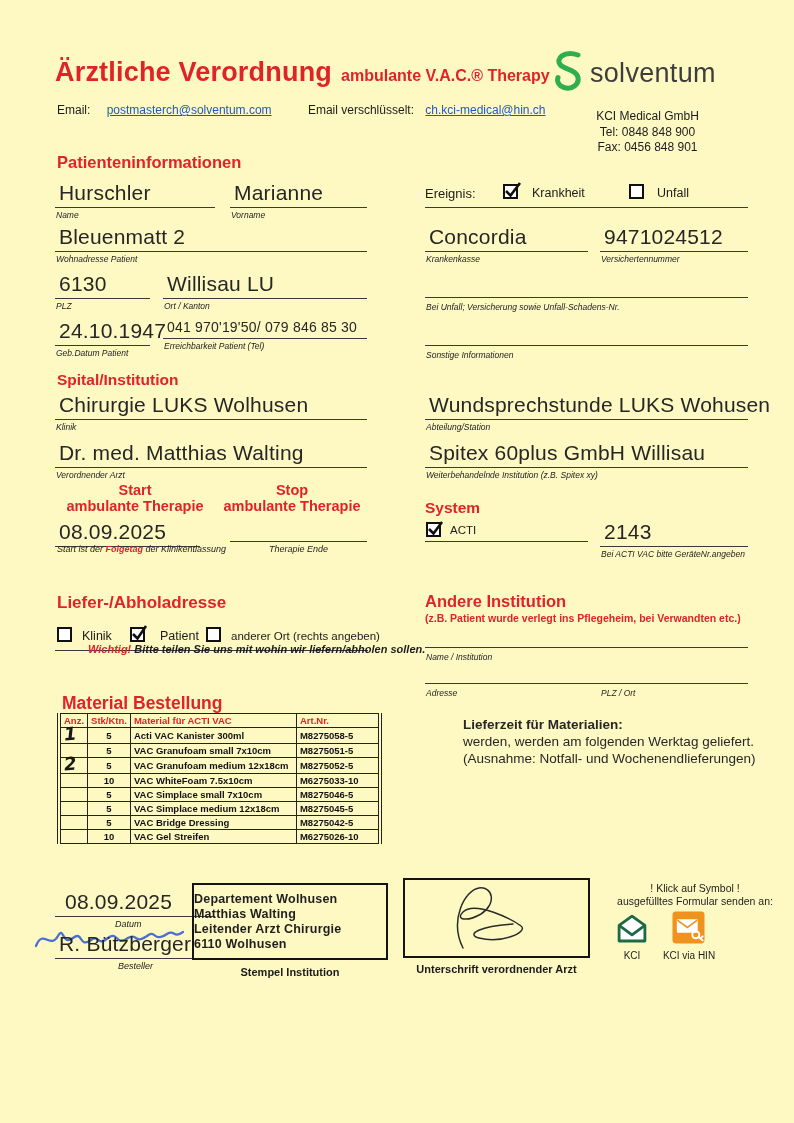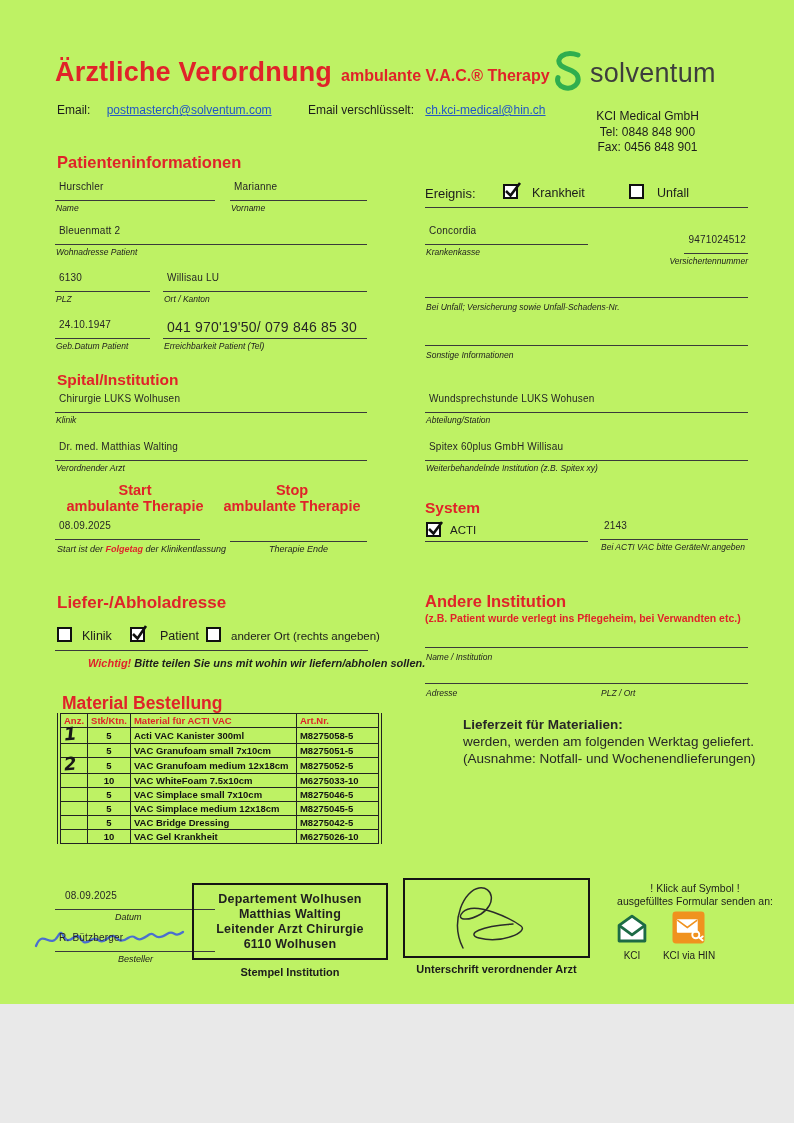--- a/index.html
+++ b/index.html
@@ -1,30 +1,30 @@
 <!DOCTYPE html>
 <html><head>
 <meta charset="utf-8">
 <style>
   * { margin:0; padding:0; box-sizing:border-box; }
   html,body { background:#e9e9e9; }
   .page {
-    position:relative; width:794px; height:1004px; margin:0 auto;
-    background:#bef264; font-family:"Liberation Sans", sans-serif; color:#2a2a2a;
+    position:relative; width:794px; height:1123px; margin:0 auto;
+    background:#fef9c3; font-family:"Liberation Sans", sans-serif; color:#2a2a2a;
     overflow:hidden;
   }
   .abs { position:absolute; }
   .red { color:#e02329; }
   .b { font-weight:bold; }
   .i { font-style:italic; }
   
   .h-main { font-size:16.5px; font-weight:bold; color:#e02329; }
   
   .field { position:absolute; display:flex; flex-direction:column; }
-  .field .val { font-size:10px; color:#262626; padding:0 2px 2px 4px; border-bottom:1.5px solid #3a3a3a; white-space:nowrap; letter-spacing:.2px; min-height:20px; }
+  .field .val { font-size:21px; color:#262626; padding:0 2px 2px 4px; border-bottom:1.5px solid #3a3a3a; white-space:nowrap; letter-spacing:.2px; min-height:20px; }
   .field .lbl, .lbl { font-size:8.5px; font-style:italic; color:#1d1d1d; padding:2px 0 0 1px; white-space:nowrap; }
   .line { position:absolute; border-top:1.4px solid #3a3a3a; }
   
   .cb { position:absolute; width:15px; height:15px; border:2.4px solid #101010; background:#fff; }
   .cb svg { position:absolute; left:-2px; top:-5px; overflow:visible; }
   .cblabel { position:absolute; font-size:12.5px; color:#1b1b1b; white-space:nowrap; }
   
   .titlebar { position:absolute; left:55px; top:57px; display:flex; align-items:baseline; gap:9px; }
   .title { font-size:27px; font-weight:bold; color:#e02329; letter-spacing:.2px; }
   .subtitle { font-size:16px; color:#e02329; font-weight:600; }
@@ -42,21 +42,21 @@
     border:1px solid #222; font-size:9.5px; font-weight:bold; color:#111;
     padding:1px 3px; height:12px; white-space:nowrap;
   }
   table.mtable th { color:#e02329; text-align:left; }
   td.c-anz { width:26px; } th.c-anz{ width:26px; }
   td.c-stk, th.c-stk { width:36px; text-align:center; }
   td.c-material, th.c-material { width:166px; }
   td.c-art, th.c-art { width:82px; }
   .handwrite { display:inline-block; font-family:"DejaVu Sans", sans-serif; font-weight:bold; font-style:italic; font-size:18px; color:#181818; transform:rotate(-5deg); line-height:10px; }
   
-  .stampbox { position:absolute; border:2px solid #141414; text-align:center; }
+  .stampbox { position:absolute; border:2px solid #141414; }
   .stampline { font-size:12.5px; font-weight:bold; color:#1f1f1f; line-height:15px; letter-spacing:.2px; }
   .boxlabel { position:absolute; font-size:11px; font-weight:bold; color:#1b1b1b; text-align:center; }
   .sendtext { font-size:10.5px; color:#1d1d1d; text-align:center; line-height:13px; }
   .iconlabel { position:absolute; font-size:10px; color:#1d1d1d; text-align:center; }
   .lz { font-size:13.5px; line-height:17px; color:#272727; white-space:nowrap;padding-left:48px; }
 </style>
 </head>
 <body>
 
 <div class="page">
@@ -112,21 +112,21 @@
 
   <div class="field" style="left:55px; top:225px; width:312px;">
     <div class="val">Bleuenmatt 2</div>
     <div class="lbl">Wohnadresse Patient</div>
   </div>
 
   <div class="field" style="left:425px; top:225px; width:163px;">
     <div class="val">Concordia</div>
     <div class="lbl">Krankenkasse</div>
   </div>
-  <div class="field" style="left:600px; top:234px; width:148px;align-items:flex-end;">
+  <div class="field" style="left:600px; top:225px; width:148px;">
     <div class="val">9471024512</div>
     <div class="lbl">Versichertennummer</div>
   </div>
 
   <div class="field" style="left:55px; top:272px; width:95px;">
     <div class="val">6130</div>
     <div class="lbl">PLZ</div>
   </div>
   <div class="field" style="left:163px; top:272px; width:204px;">
     <div class="val">Willisau LU</div>
@@ -207,21 +207,21 @@
   <span class="cb" style="left:130px; top:627px;">
     <svg width="20" height="20" viewBox="0 0 20 20">
         <path d="M3 10 L7.5 14.5 L16 2" stroke="#101010" stroke-width="2.6" fill="none"></path>
       </svg>
   </span>
   <div class="cblabel" style="left:160px; top:629px;">Patient</div>
   <span class="cb" style="left:206px; top:627px; border-width:2px;"></span>
   <div class="cblabel" style="left:231px; top:630px; font-size:11.5px;">anderer Ort  (rechts angeben)</div>
   <div class="line" style="left:55px; top:650px; width:313px; border-top-width:1.6px;"></div>
 
-  <div class="abs i" style="left:88px; top:657px; font-size:11px; font-weight:600; color:#1d1d1d; white-space:nowrap;">
+  <div class="abs i" style="left:88px; top:643px; font-size:11px; font-weight:600; color:#1d1d1d; white-space:nowrap;">
     <span class="red b">Wichtig!</span><span> Bitte teilen Sie uns mit wohin wir liefern/abholen sollen.</span>
   </div>
 
   <div class="abs h-main" style="left:425px; top:592px;">Andere Institution</div>
   <div class="abs red" style="left:425px; top:612px; font-size:10.5px; font-weight:600; white-space:nowrap;">(z.B. Patient wurde verlegt ins Pflegeheim, bei Verwandten etc.)</div>
 
   <div class="line" style="left:425px; top:647px; width:323px;"></div>
   <div class="abs lbl" style="left:425px; top:650px;">Name / Institution</div>
 
   <div class="line" style="left:425px; top:683px; width:323px;"></div>
@@ -279,21 +279,21 @@
           </tr>
           <tr>
             <td class="c-anz"></td>
             <td class="c-stk">5</td>
             <td class="c-material">VAC Bridge Dressing</td>
             <td class="c-art">M8275042-5</td>
           </tr>
           <tr>
             <td class="c-anz"></td>
             <td class="c-stk">10</td>
-            <td class="c-material">VAC Gel Krankheit</td>
+            <td class="c-material">VAC Gel Streifen</td>
             <td class="c-art">M6275026-10</td>
           </tr>
         </tbody>
     </table>
   </div>
 
   <div class="abs" style="left:415px; top:716px;">
     <div class="lz b">Lieferzeit für Materialien:</div>
     <div class="lz">werden, werden am folgenden Werktag geliefert.</div>
     <div class="lz">(Ausnahme: Notfall- und Wochenendlieferungen)</div>

